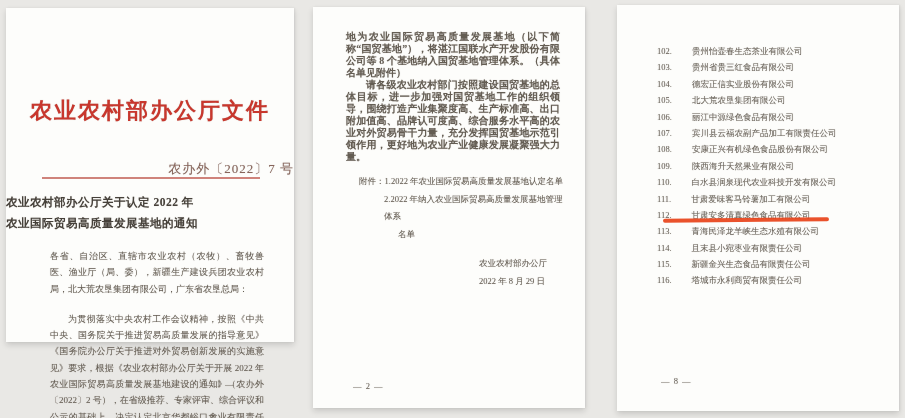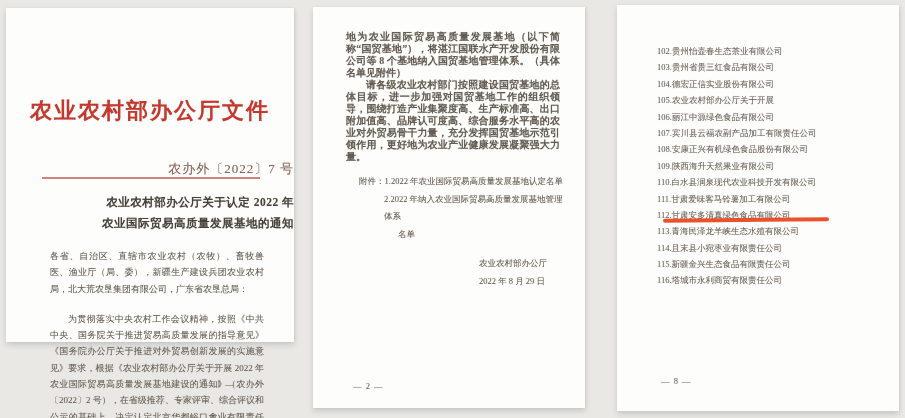--- a/index.html
+++ b/index.html
@@ -29,21 +29,21 @@
   }
   .p1-docnum{
     position:absolute;top:152px;left:0;right:0;text-align:right;
     font-size:13px;color:#87655b;letter-spacing:1px;
   }
   .p1-rule{
     position:absolute;top:169px;left:36px;right:34px;height:2px;
     background:#cf837b;
   }
   .p1-title{
-    position:absolute;top:184px;left:0;right:0;text-align:right;
+    position:absolute;top:184px;left:0;right:0;text-align:left;
     font-size:11.5px;font-weight:bold;color:#46413a;line-height:21px;
     letter-spacing:.5px;
   }
   .p1-body{
     position:absolute;top:226px;left:30px;width:242px;
     font-size:9px;line-height:16.3px;text-align:justify;
     color:#645d53;
   }
   .p1-body p{margin:14px;}
   .p1-body p.indent{text-indent:2em;}
@@ -73,21 +73,21 @@
     position:absolute;top:374px;left:40px;font-size:8.5px;color:#6b655c;
     letter-spacing:1px;
   }
 
   
   .p3-list{
     position:absolute;top:38px;left:40px;width:225px;
     font-size:8.5px;color:#6a645b;
   }
   .p3-row{position:relative;height:16.4px;line-height:16.4px;white-space:nowrap;}
-  .p3-row .num{margin-right:0;}
+  .p3-row .num{margin-right:20px;}
   .p3-underline{
     position:absolute;left:6px;top:11px;width:166px;height:4px;
     background:#e8431a;border-radius:2px;transform:rotate(-.6deg);
     opacity:.92;
   }
   .p3-pagenum{
     position:absolute;top:371px;left:44px;font-size:8.5px;color:#6b655c;
     letter-spacing:1px;
   }
 </style>
@@ -126,21 +126,21 @@
       <div>2022 年 8 月 29 日</div>
     </div>
     <div class="p2-pagenum">— 2 —</div>
   </div>
 
   <div class="page" id="page3">
     <div class="p3-list">
         <div class="p3-row"><span class="num">102.</span><span>贵州怡壶春生态茶业有限公司</span></div>
         <div class="p3-row"><span class="num">103.</span><span>贵州省贵三红食品有限公司</span></div>
         <div class="p3-row"><span class="num">104.</span><span>德宏正信实业股份有限公司</span></div>
-        <div class="p3-row"><span class="num">105.</span><span>农业农村部办公厅关于开展</span></div>
+        <div class="p3-row"><span class="num">105.</span><span>北大荒农垦集团有限公司</span></div>
         <div class="p3-row"><span class="num">106.</span><span>丽江中源绿色食品有限公司</span></div>
         <div class="p3-row"><span class="num">107.</span><span>宾川县云福农副产品加工有限责任公司</span></div>
         <div class="p3-row"><span class="num">108.</span><span>安康正兴有机绿色食品股份有限公司</span></div>
         <div class="p3-row"><span class="num">109.</span><span>陕西海升天然果业有限公司</span></div>
         <div class="p3-row"><span class="num">110.</span><span>白水县润泉现代农业科技开发有限公司</span></div>
         <div class="p3-row"><span class="num">111.</span><span>甘肃爱味客马铃薯加工有限公司</span></div>
         <div class="p3-row"><span class="num">112.</span><span>甘肃安多清真绿色食品有限公司</span><div class="p3-underline"></div></div>
         <div class="p3-row"><span class="num">113.</span><span>青海民泽龙羊峡生态水殖有限公司</span></div>
         <div class="p3-row"><span class="num">114.</span><span>且末县小宛枣业有限责任公司</span></div>
         <div class="p3-row"><span class="num">115.</span><span>新疆金兴生态食品有限责任公司</span></div>

